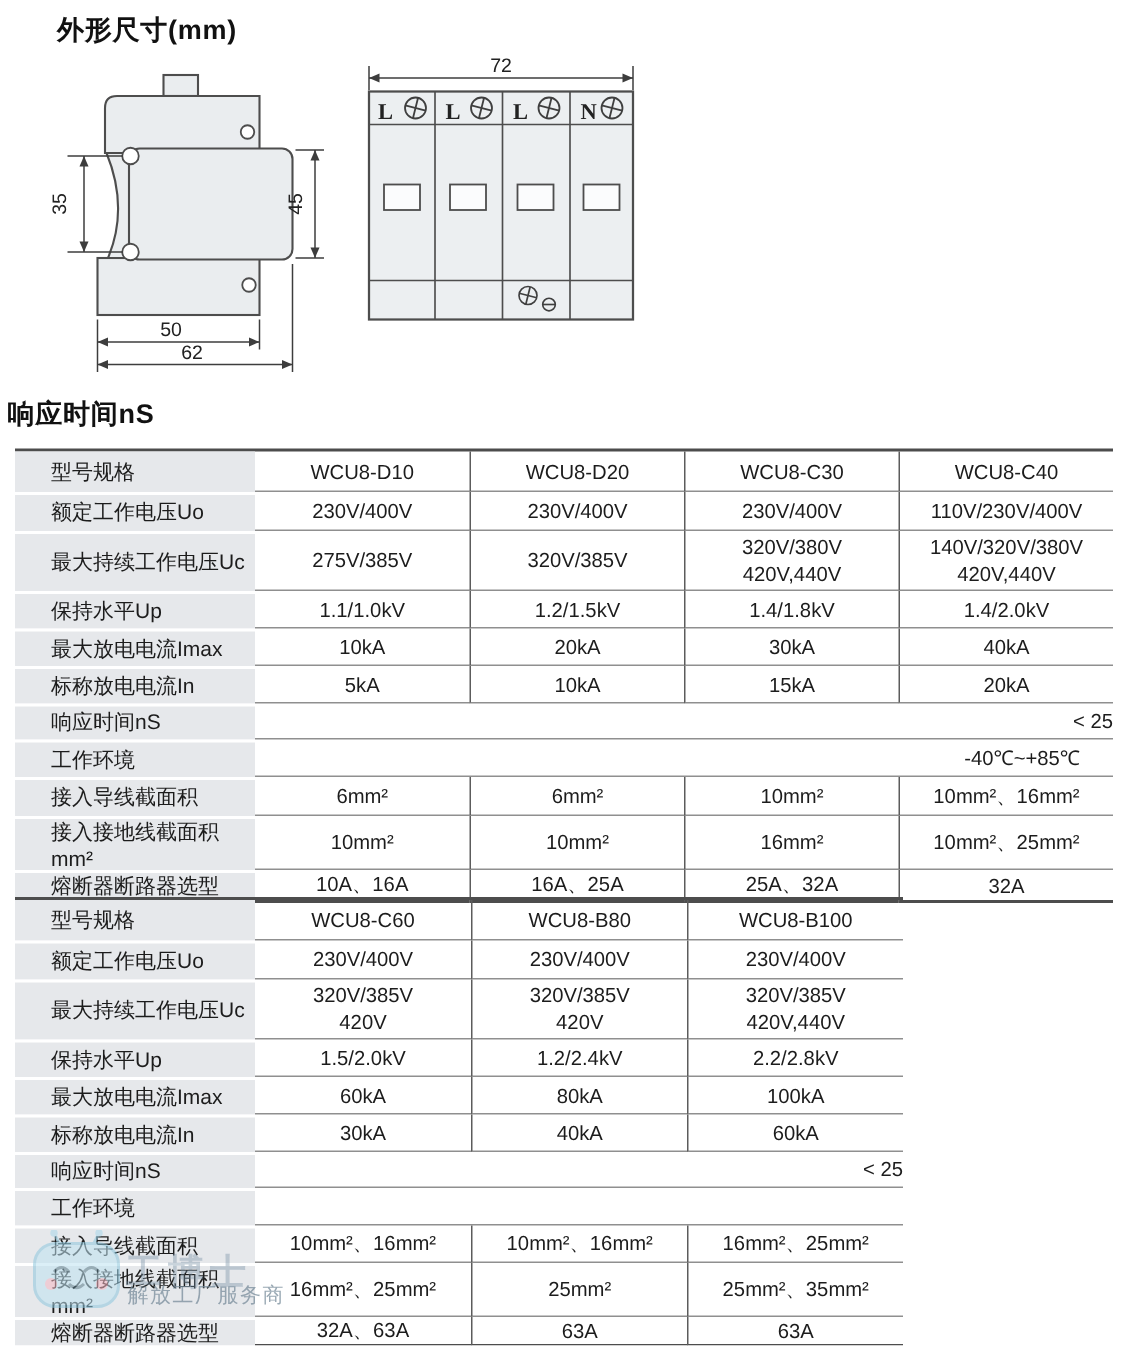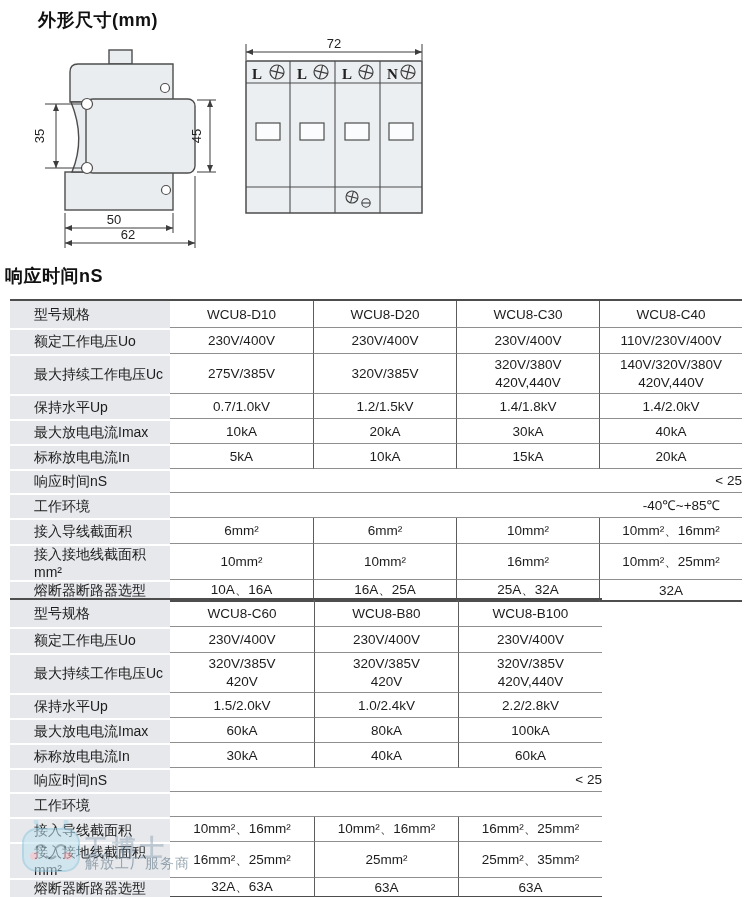--- a/index.html
+++ b/index.html
@@ -201,21 +201,21 @@
         <td class="lbl">最大持续工作电压Uc</td>
         <td class="val multi">275V/385V</td>
         <td class="val multi">320V/385V</td>
         <td class="val multi">320V/380V
 420V,440V</td>
         <td class="val multi">140V/320V/380V
 420V,440V</td>
       </tr>
       <tr class="rh25">
         <td class="lbl">保持水平Up</td>
-        <td class="val">0.7/1.0kV</td>
+        <td class="val">1.1/1.0kV</td>
         <td class="val">1.2/1.5kV</td>
         <td class="val">1.4/1.8kV</td>
         <td class="val">1.4/2.0kV</td>
       </tr>
       <tr class="rh25">
         <td class="lbl">最大放电电流Imax</td>
         <td class="val">10kA</td>
         <td class="val">20kA</td>
         <td class="val">30kA</td>
         <td class="val">40kA</td>
@@ -284,21 +284,21 @@
         <td class="val multi">320V/385V
 420V</td>
         <td class="val multi">320V/385V
 420V</td>
         <td class="val multi">320V/385V
 420V,440V</td>
       </tr>
       <tr class="rh25">
         <td class="lbl">保持水平Up</td>
         <td class="val">1.5/2.0kV</td>
-        <td class="val">1.0/2.4kV</td>
+        <td class="val">1.2/2.4kV</td>
         <td class="val">2.2/2.8kV</td>
       </tr>
       <tr class="rh25">
         <td class="lbl">最大放电电流Imax</td>
         <td class="val">60kA</td>
         <td class="val">80kA</td>
         <td class="val">100kA</td>
       </tr>
       <tr class="rh25">
         <td class="lbl">标称放电电流In</td>

